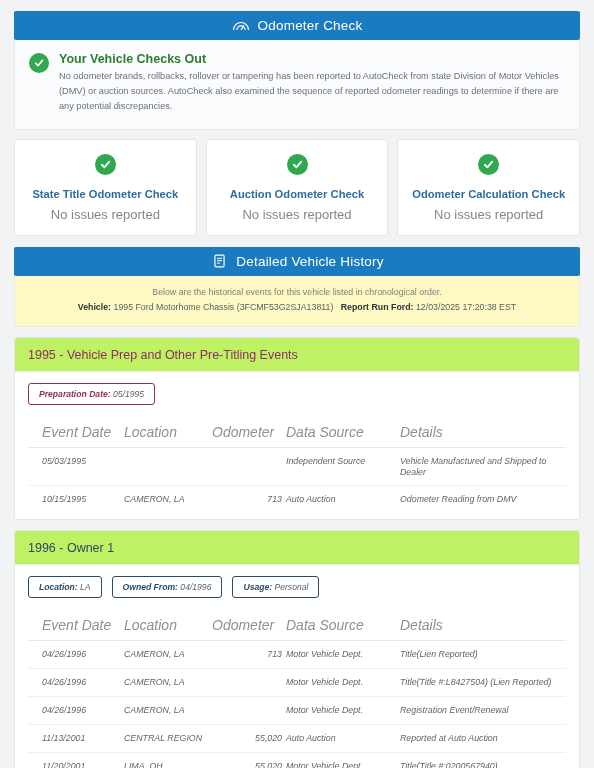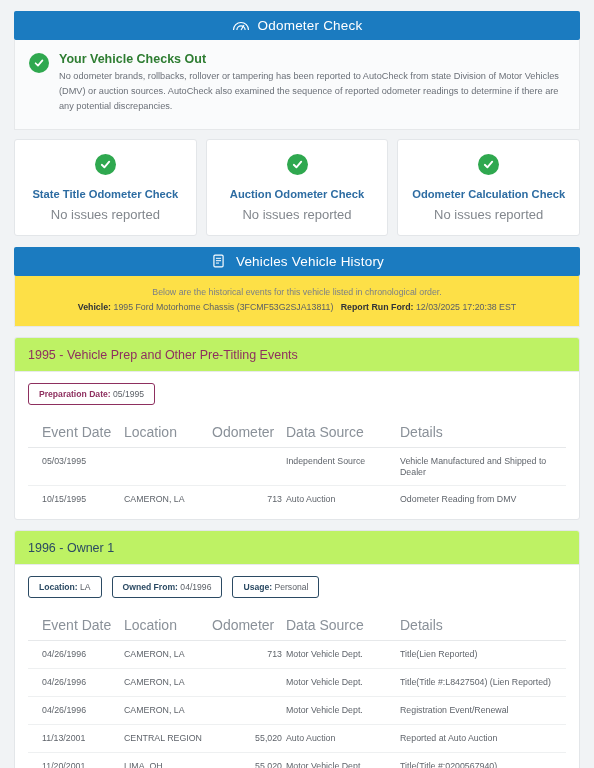--- a/index.html
+++ b/index.html
@@ -106,21 +106,21 @@
     font-weight: bold;
     margin-bottom: 7px;
   }
   .card-sub {
     color: #82878d;
     font-size: 13px;
   }
 
   
   .intro {
-    background: #fde047;
+    background: #fef9c3;
     border: 1px solid #e6e8ea;
     border-top: none;
     padding: 11px 10px 14px 10px;
     text-align: center;
   }
   .intro-line1 {
     color: #7a7f86;
     font-size: 8.8px;
     margin-bottom: 5px;
   }
@@ -140,21 +140,21 @@
   }
   .section-head {
     background: #bef264;
     border-bottom: 1px solid #e8eaec;
     padding: 10px 13px 9px 13px;
     font-size: 12.5px;
   }
   .section-head.maroon { color: #8e2f5f; }
   .section-head.navy { color: #2b4a63; }
 
-  .section-body { padding: 11px 13px 6px 13px; }
+  .section-body { padding: 11px 13px 6px 13px; font-style: italic; }
 
   .badges { display: flex; gap: 10px; margin-bottom: 13px; }
   .badge {
     border: 1.4px solid #8e2f5f;
     border-radius: 3px;
     padding: 5px 10px;
     font-size: 8.6px;
     color: #5a5f66;
     background: #fff;
     white-space: nowrap;
@@ -256,21 +256,21 @@
 
   <div class="blue-bar">
     <span class="bar-icon">
       <svg width="11" height="14" viewBox="0 0 12 15">
         <rect x="1" y="1" width="10" height="13" rx="1.2" fill="none" stroke="#ffffff" stroke-width="1.3"></rect>
         <rect x="3.2" y="4" width="5.6" height="1.1" fill="#ffffff"></rect>
         <rect x="3.2" y="6.6" width="5.6" height="1.1" fill="#ffffff"></rect>
         <rect x="3.2" y="9.2" width="3.4" height="1.1" fill="#ffffff"></rect>
       </svg>
     </span>
-    <span>Vehicles Vehicle History</span>
+    <span>Detailed Vehicle History</span>
   </div>
 
   <div class="intro">
     <div class="intro-line1">Below are the historical events for this vehicle listed in chronological order.</div>
     <div class="intro-line2">
       <b>Vehicle:</b>
       <span>1995 Ford Motorhome Chassis (3FCMF53G2SJA13811)</span>
       &nbsp;
       <b>Report Run Ford:</b>
       <span>12/03/2025 17:20:38 EST</span>

